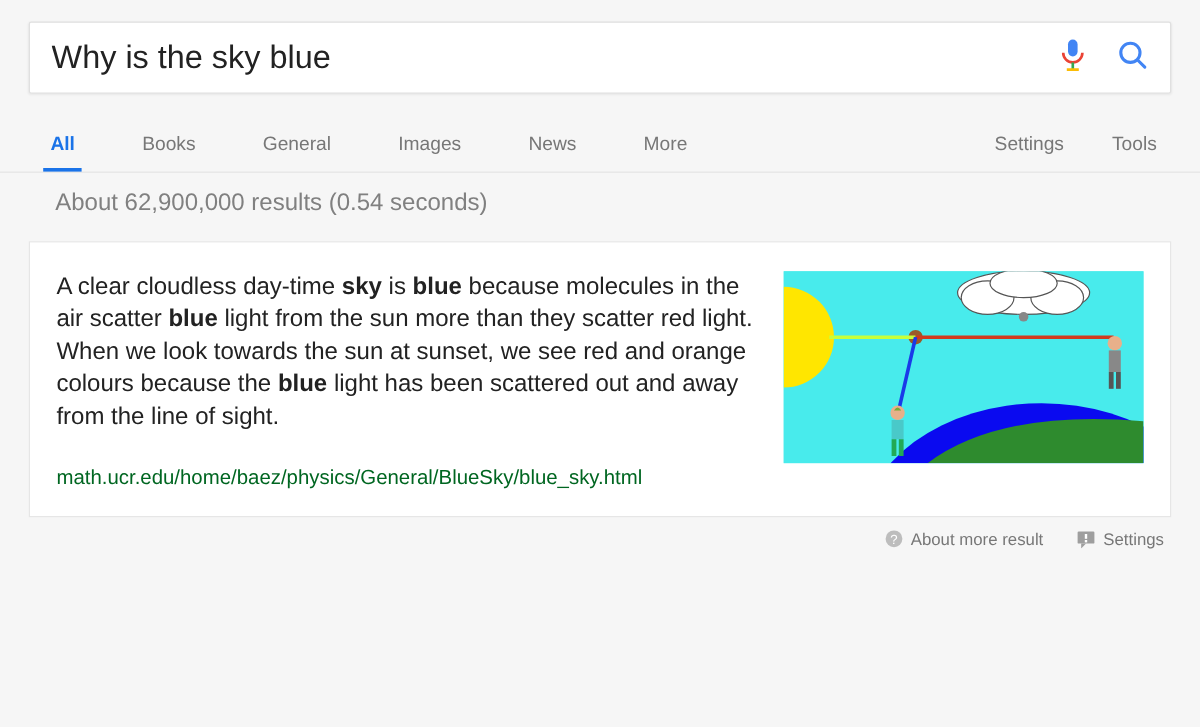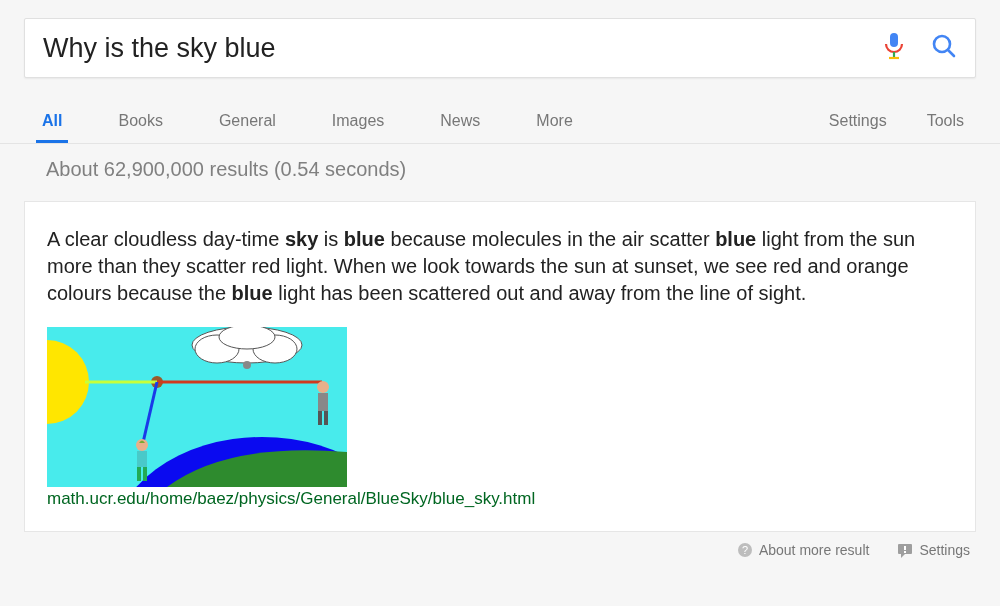--- a/index.html
+++ b/index.html
@@ -69,21 +69,21 @@
       font-size: 20px;
       padding: 14px 16px 0 46px;
     }
     .card {
       background: #fff;
       border: 1px solid #e6e6e6;
       margin: 20px 24px 0 24px;
       padding: 24px 22px 22px 22px;
       position: relative;
     }
-    .card-body { display: flex; gap: 20px; flex-direction: column; }
+    .card-body { display: flex; gap: 20px; }
     .snippet {
       color: #222;
       font-size: 20px;
       line-height: 1.35;
       flex: 1;
     }
     .snippet b { font-weight: 700; }
     .illus {
       width: 300px;
       height: 160px;

